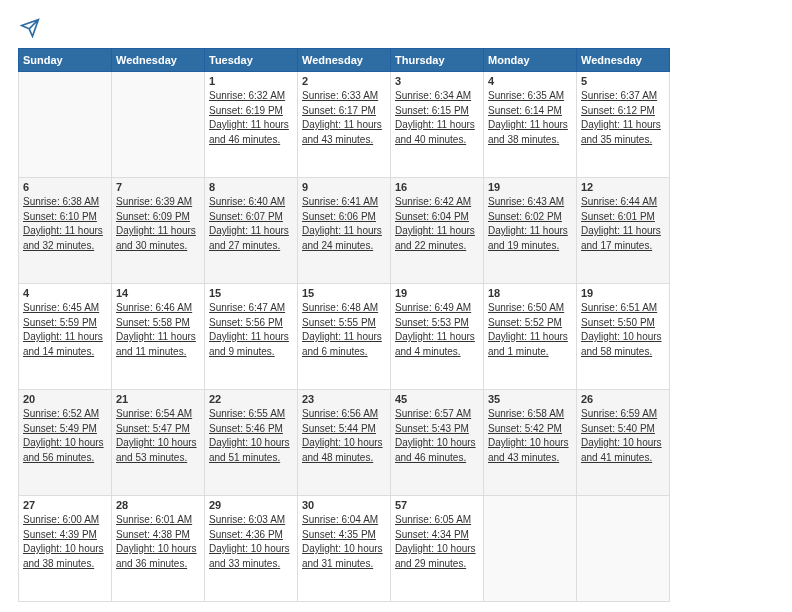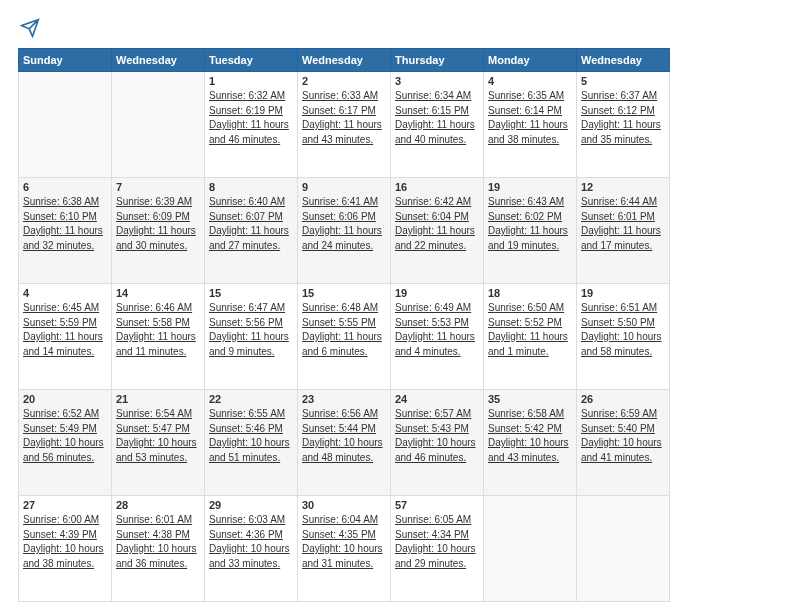--- a/index.html
+++ b/index.html
@@ -233,21 +233,21 @@
           </td>
           <td>
             <span class="day-num">22</span>
             <div class="day-info">Sunrise: 6:55 AM<br>Sunset: 5:46 PM<br>Daylight: 10 hours and 51 minutes.</div>
           </td>
           <td>
             <span class="day-num">23</span>
             <div class="day-info">Sunrise: 6:56 AM<br>Sunset: 5:44 PM<br>Daylight: 10 hours and 48 minutes.</div>
           </td>
           <td>
-            <span class="day-num">24</span>
+            <span class="day-num">45</span>
             <div class="day-info">Sunrise: 6:57 AM<br>Sunset: 5:43 PM<br>Daylight: 10 hours and 46 minutes.</div>
           </td>
           <td>
             <span class="day-num">35</span>
             <div class="day-info">Sunrise: 6:58 AM<br>Sunset: 5:42 PM<br>Daylight: 10 hours and 43 minutes.</div>
           </td>
           <td>
             <span class="day-num">26</span>
             <div class="day-info">Sunrise: 6:59 AM<br>Sunset: 5:40 PM<br>Daylight: 10 hours and 41 minutes.</div>
           </td>

